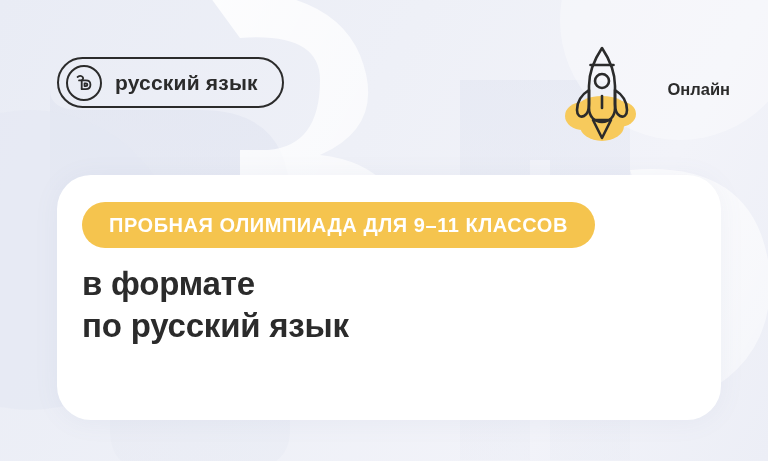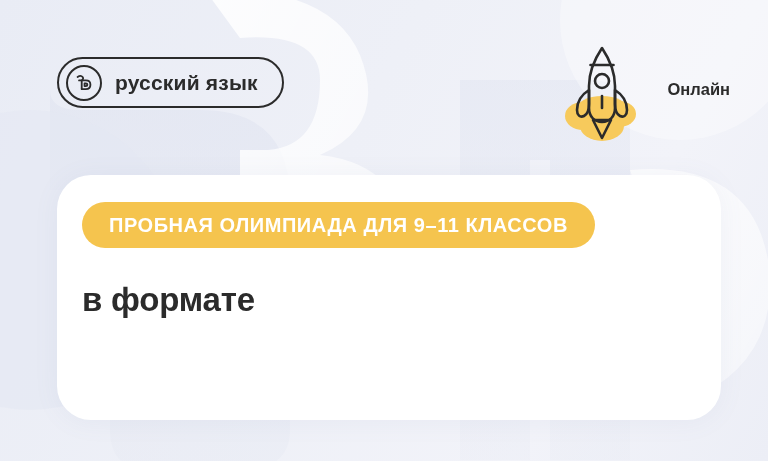--- a/index.html
+++ b/index.html
@@ -156,21 +156,21 @@
     left: 25px;
     top: 88px;
     right: 16px;
     margin: 0;
     font-size: 33px;
     font-weight: 700;
     line-height: 1.27;
     color: #2b2b2b;
     letter-spacing: -0.2px;
   }
-  .headline .ln { display: block; margin-top: 16px; }
+  .headline .ln { display: block; }
 </style>
 </head>
 <body>
 
 <div class="banner">
 
   <div class="bg-layer">
     <div class="bg-gradient"></div>
 
     <svg class="bg-letter-svg" viewBox="0 0 790 520" aria-hidden="true">
@@ -242,16 +242,17 @@
         <span>Онлайн</span><br>
       </span>
     </div>
   </div>
 
   <div class="card">
     <div class="badge">ПРОБНАЯ ОЛИМПИАДА ДЛЯ 9–11 КЛАССОВ</div>
 
     <h1 class="headline">
       <span class="ln">в формате</span>
+      <span class="ln">по русский язык</span>
     </h1>
   </div>
 
 </div>
 
 </body></html>

